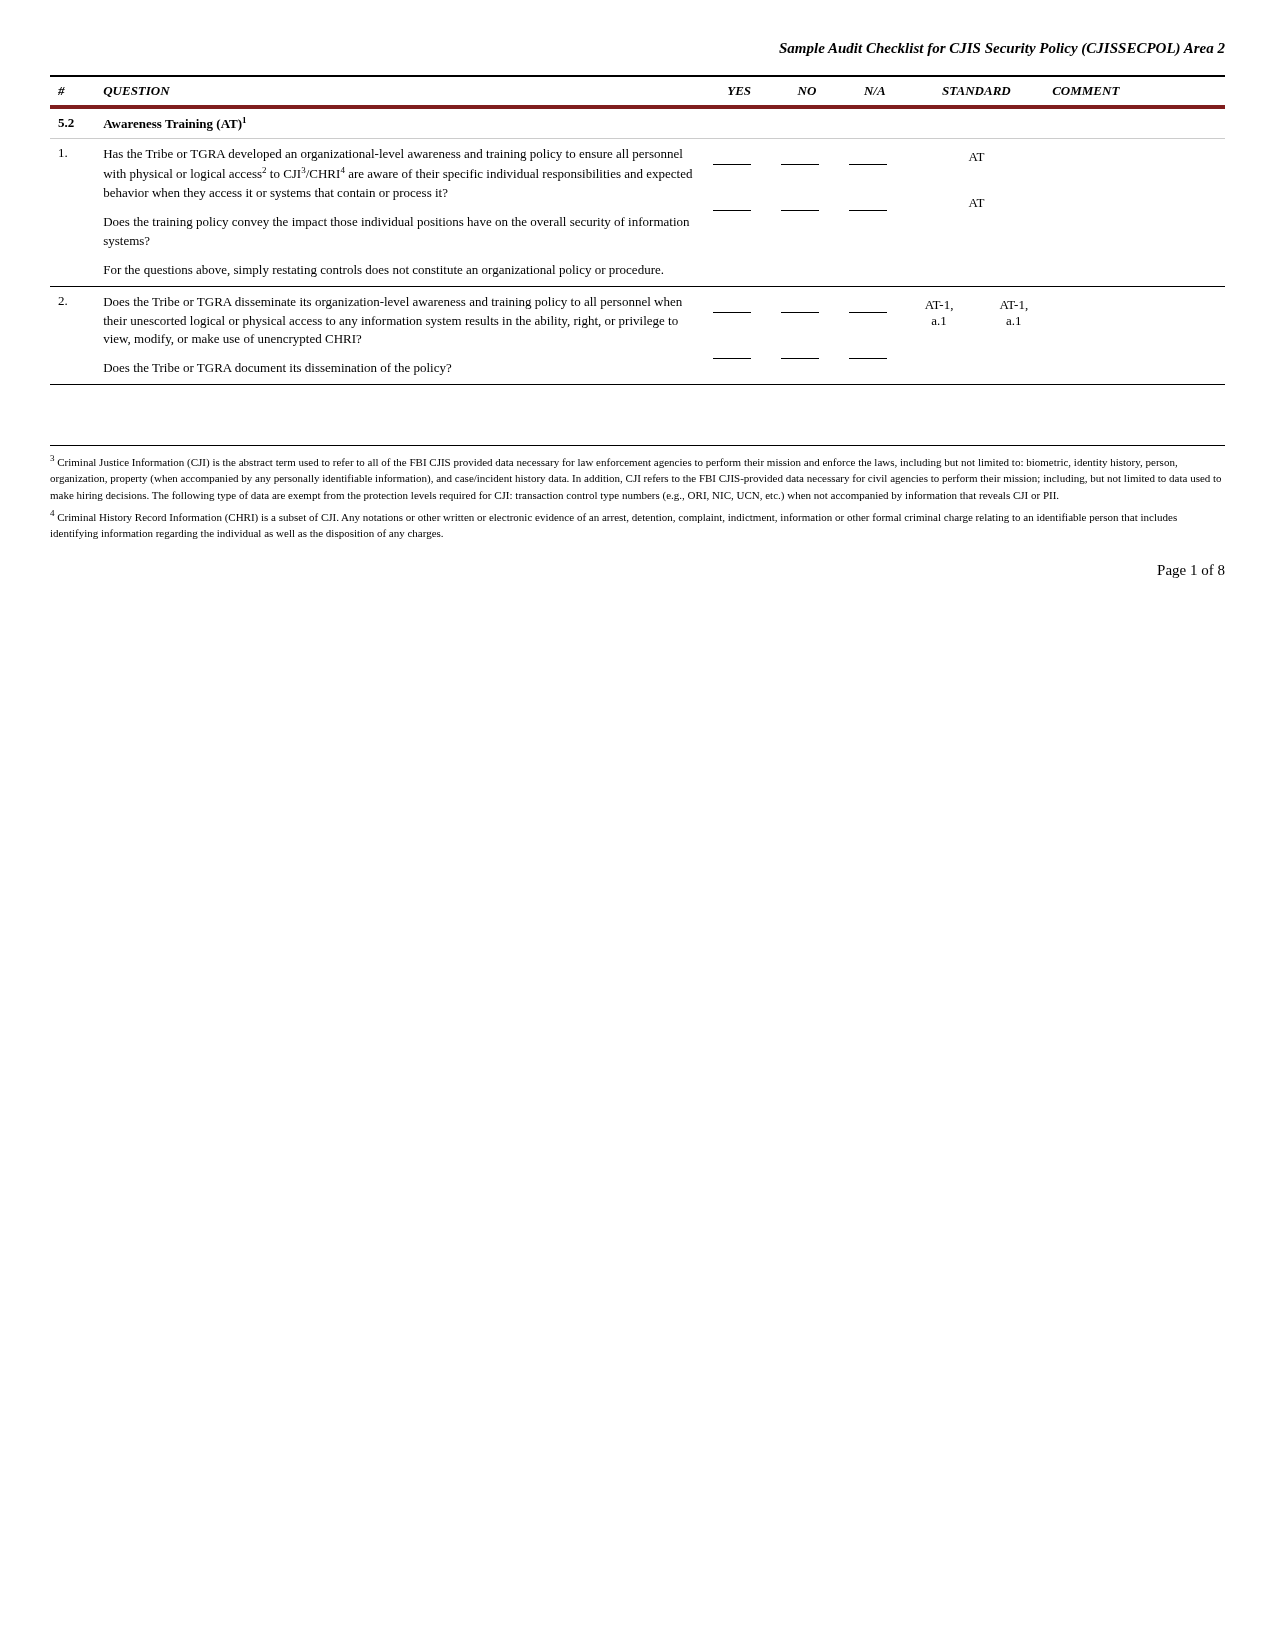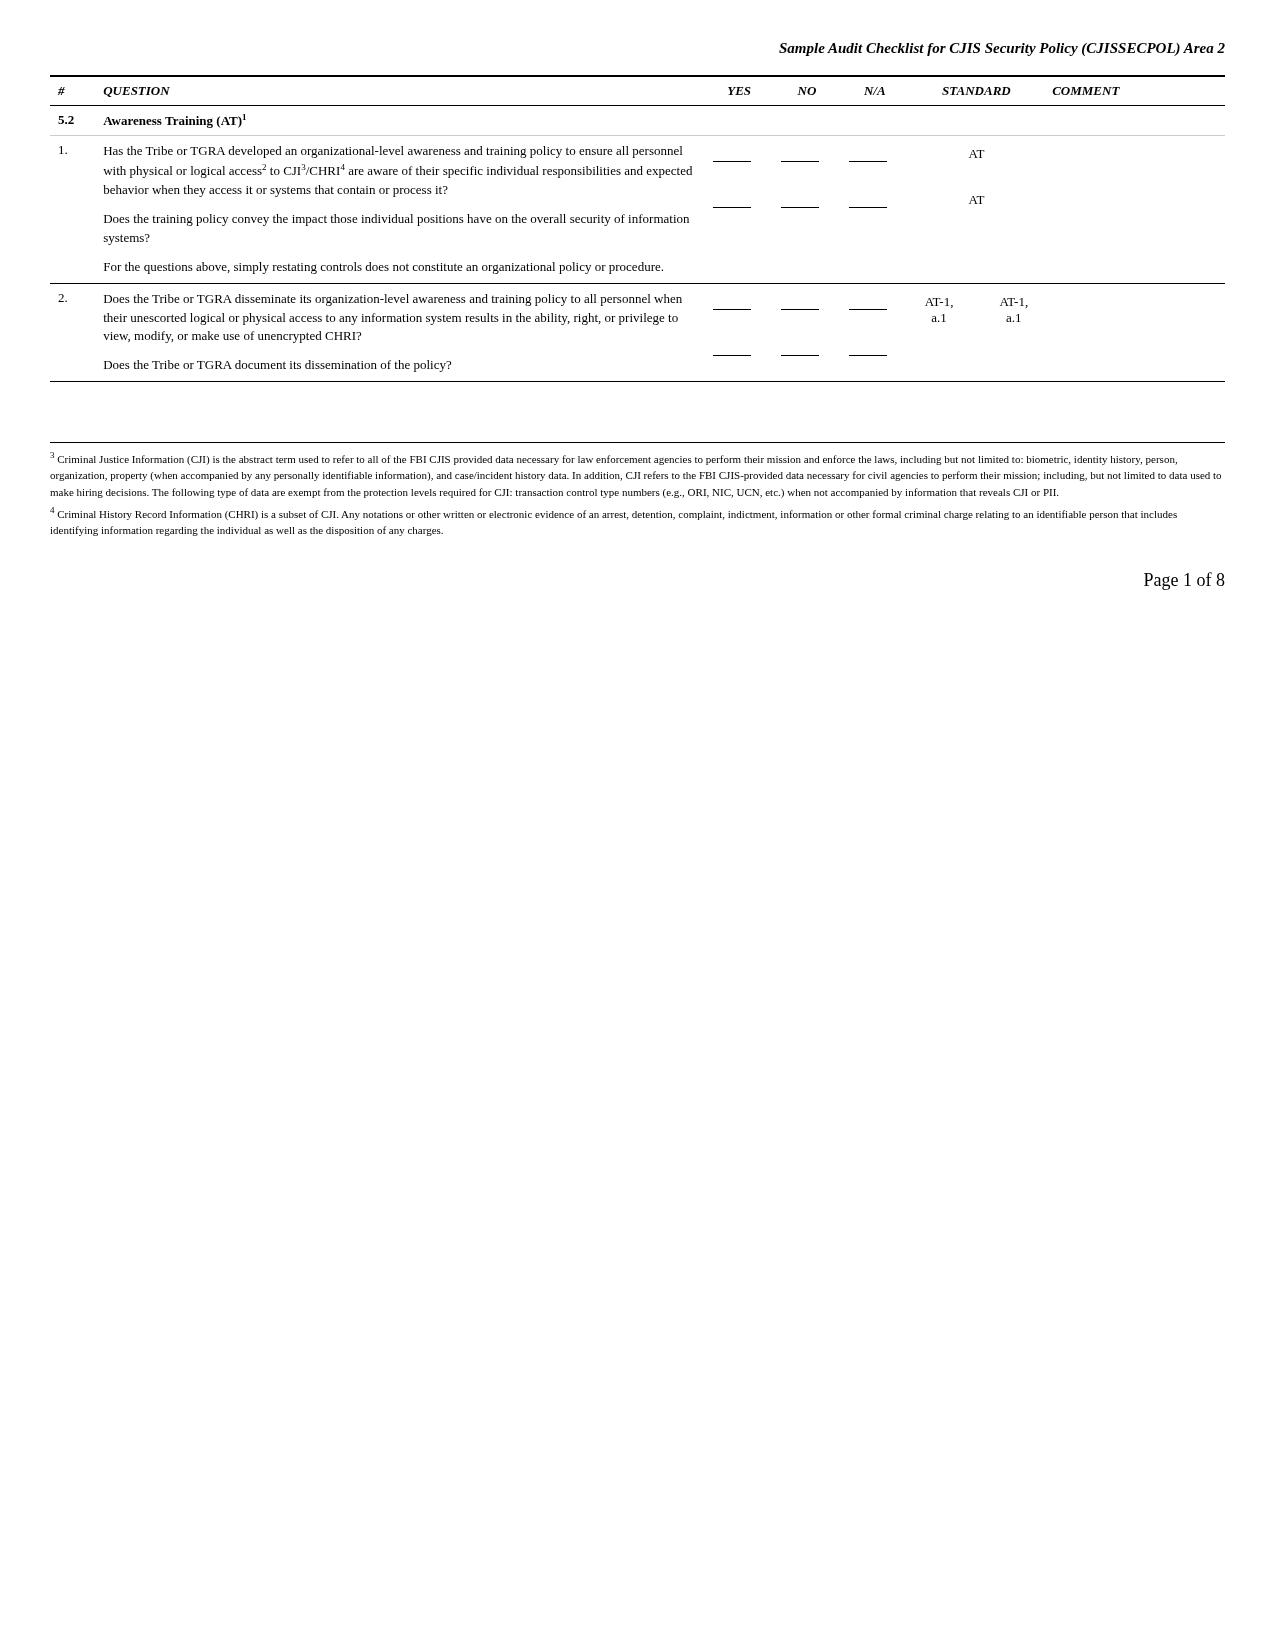--- a/index.html
+++ b/index.html
@@ -36,21 +36,21 @@
       text-align: center;
     }
     table.main-table td {
       padding: 6px 8px;
       vertical-align: top;
     }
     .section-header td {
       background: #fff;
       font-weight: bold;
       font-size: 13px;
-      border-top: 1px solid #7f1d1d;
+      border-top: 4px solid #7f1d1d;
       border-bottom: 1px solid #ccc;
       padding: 8px 8px;
     }
     .row-divider td {
       border-top: 1px solid #000;
     }
     .col-num { width: 40px; }
     .col-question { width: 540px; }
     .col-yes { width: 60px; text-align: center; }
     .col-no { width: 60px; text-align: center; }
@@ -69,22 +69,22 @@
       border-top: 1px solid #000;
       padding-top: 6px;
       font-size: 11px;
       line-height: 1.5;
     }
     .footnote-item {
       margin-bottom: 4px;
     }
     .page-number {
       text-align: right;
-      font-size: 18px;
-      margin-top: 31px;
+      font-size: 15px;
+      margin-top: 20px;
     }
     sup { font-size: 9px; vertical-align: super; }
     .td-yes, .td-no, .td-na {
       text-align: center;
       vertical-align: bottom;
     }
     .answer-blank {
       display: inline-block;
       width: 38px;
       border-bottom: 1px solid #000;

